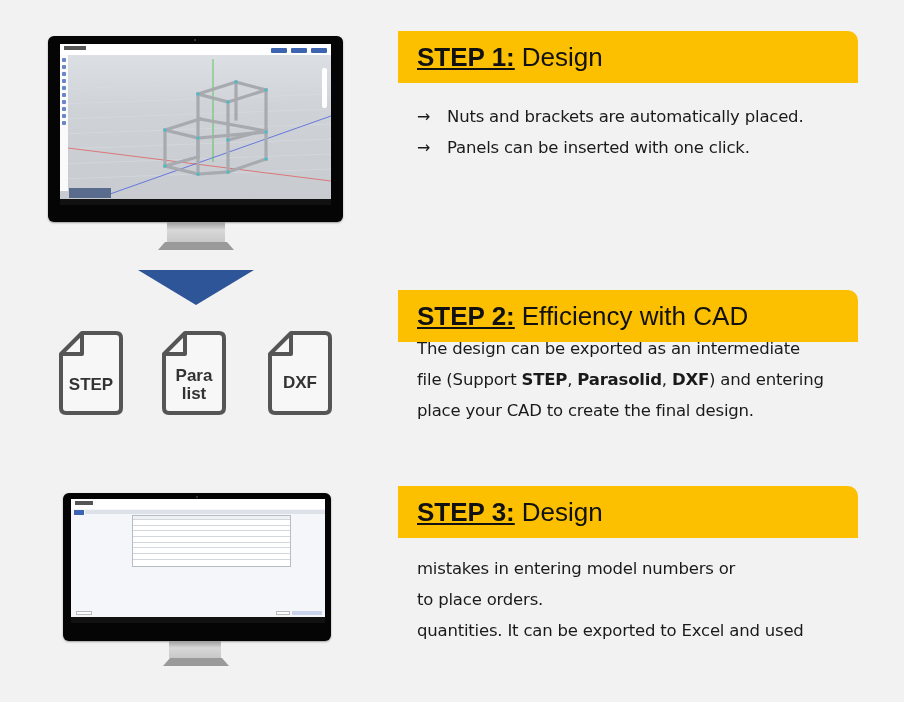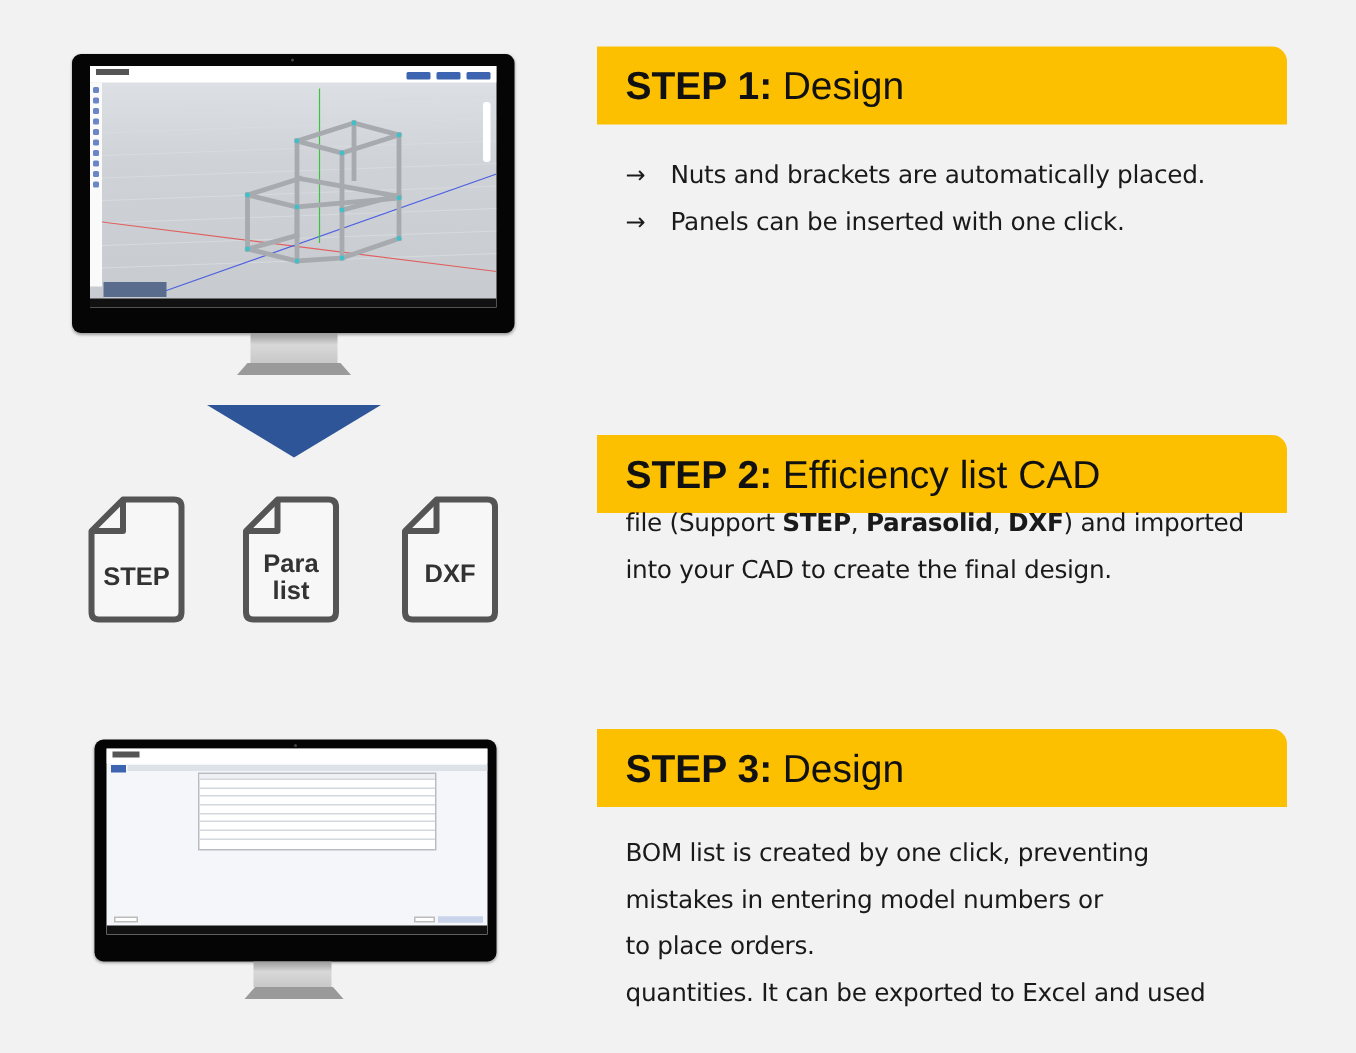--- a/index.html
+++ b/index.html
@@ -6,21 +6,21 @@
   html, body { width: 904px; height: 702px; background: #f2f2f2; overflow: hidden; }
   body { position: relative; font-family: "DejaVu Sans", sans-serif; color: #111; }
 
   
   .step-header {
     position: absolute; left: 398px; width: 460px; height: 52px;
     background: #fcc000; border-top-right-radius: 10px;
     display: flex; align-items: center; padding-left: 19px;
     font-family: "Liberation Sans", sans-serif; font-size: 26px; color: #111;
   }
-  .step-header .num { font-weight: bold; margin-right: 7px; }
+  .step-header .num { font-weight: bold; margin-right: 7px; text-decoration: underline; }
   .step-body {
     position: absolute; left: 417px; width: 450px;
     font-family: "DejaVu Sans", sans-serif; font-size: 16.5px; color: #1a1a1a;
     letter-spacing: -0.2px;
   }
   .step-body .line { height: 31px; line-height: 31px; white-space: nowrap; }
   .step-body .line .arrow { display: inline-block; width: 30px; font-size: 16px; }
   .step-body b { font-weight: bold; }
 
   
@@ -83,33 +83,33 @@
   <span class="num">STEP 1:</span>
   <span>Design</span>
 </div>
 <div class="step-body" style="top:101px;">
   <div class="line"><span class="arrow">→</span><span>Nuts and brackets are automatically placed.</span></div>
   <div class="line"><span class="arrow">→</span><span>Panels can be inserted with one click.</span></div>
 </div>
 
 <div class="step-header" style="top:262px;margin-top:28px;">
   <span class="num">STEP 2:</span>
-  <span>Efficiency list CAD</span>
+  <span>Efficiency with CAD</span>
 </div>
 <div class="step-body" style="top:333px;">
-  <div class="line"><span>file (Support </span><b>STEP</b><span>, </span><b>Parasolid</b><span>, </span><b>DXF</b><span>) and imported</span></div>
-  <div class="line"><span>into your CAD to create the final design.</span></div>
+  <div class="line"><span>The design can be exported as an intermediate</span></div>
+  <div class="line"><span>file (Support </span><b>STEP</b><span>, </span><b>Parasolid</b><span>, </span><b>DXF</b><span>) and entering</span></div>
+  <div class="line"><span>place your CAD to create the final design.</span></div>
 </div>
 
 <div class="step-header" style="top:486px;">
   <span class="num">STEP 3:</span>
   <span>Design</span>
 </div>
 <div class="step-body" style="top:553px;">
-  <div class="line"><span>BOM list is created by one click, preventing</span></div>
   <div class="line"><span>mistakes in entering model numbers or</span></div>
   <div class="line"><span>to place orders.</span></div>
   <div class="line"><span>quantities. It can be exported to Excel and used</span></div>
 </div>
 
 <div class="monitor" style="left:0;top:0;">
   <div class="bezel" style="left:48px;top:36px;width:295px;height:186px;">
     <div class="cam" style="left:146px;top:3px;"></div>
   </div>
   <div class="screen cad-screen" style="left:60px;top:44px;width:271px;height:161px;">

